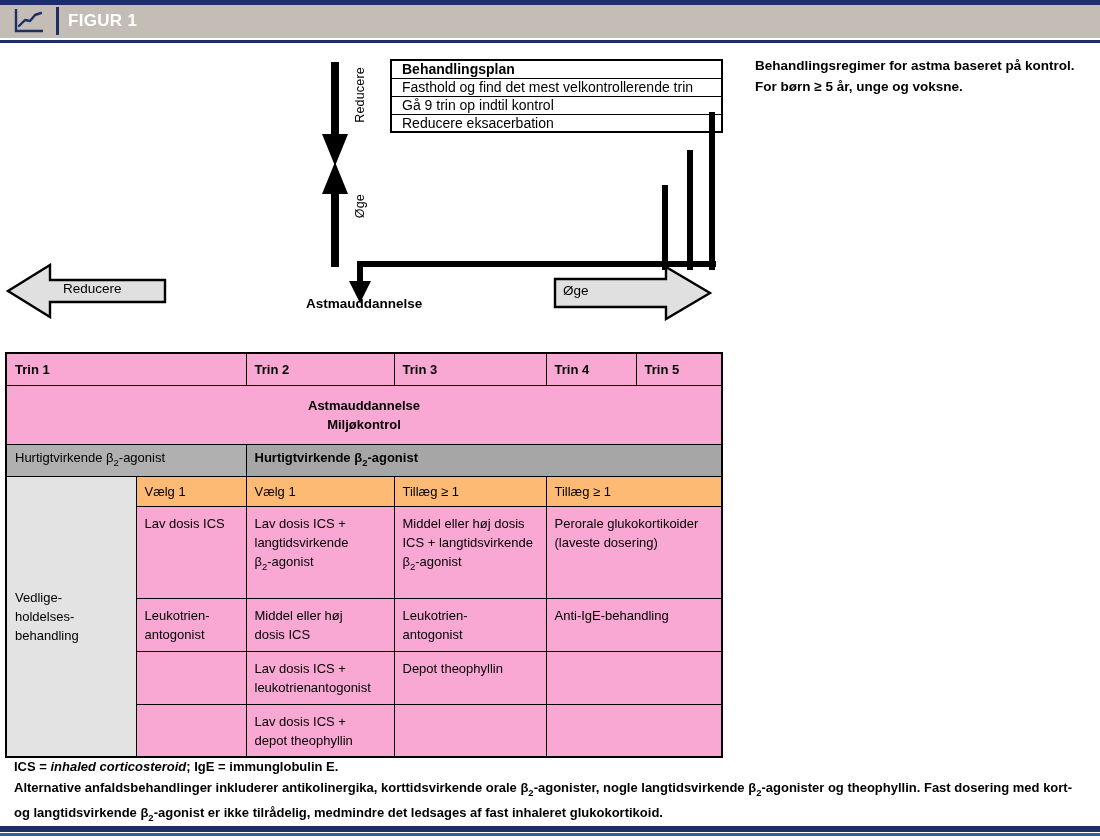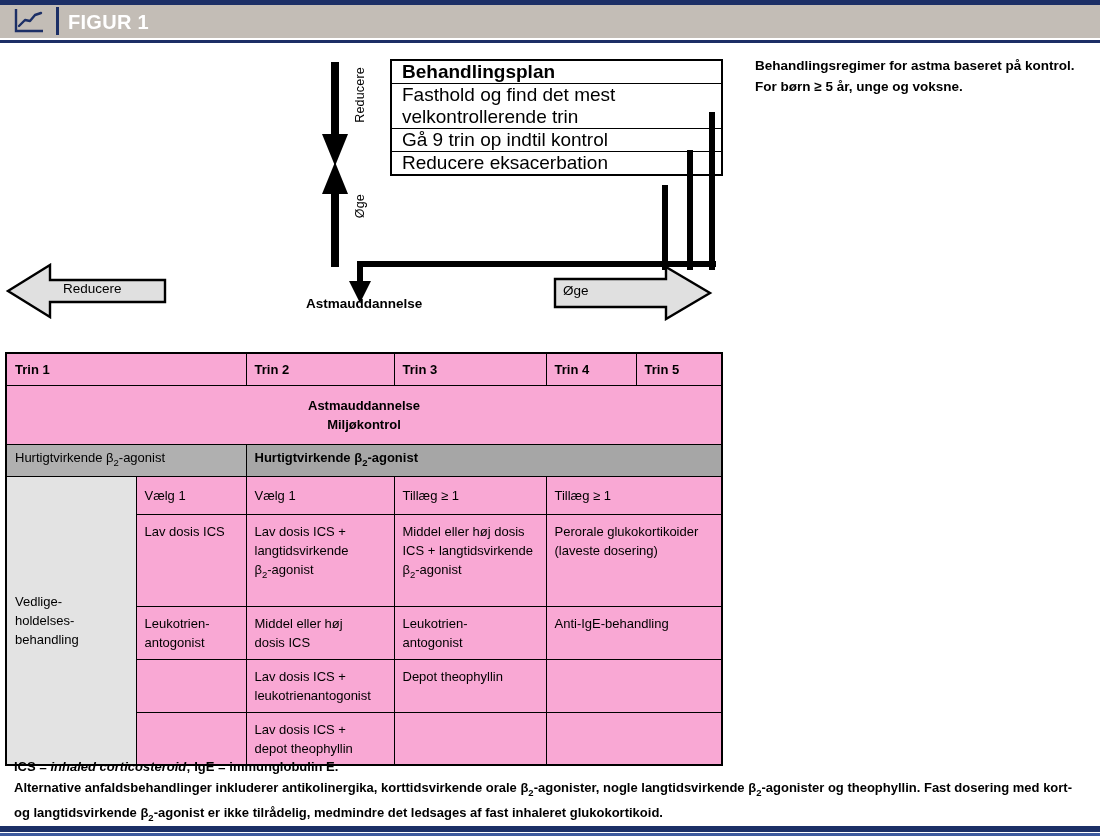--- a/index.html
+++ b/index.html
@@ -28,21 +28,21 @@
   }
   .hdr-iconbox {
     position: absolute; left: 11px; top: 6px; width: 36px; height: 30px;
   }
   .hdr-sep {
     position: absolute; left: 56px; top: 7px; width: 3px; height: 28px;
     background: #1c2f66;
   }
   .hdr-title {
     position: absolute; left: 68px; top: 11px;
-    font-size: 20px; font-weight: bold; color: #ffffff;
+    font-size: 17px; font-weight: bold; color: #ffffff;
     letter-spacing: .3px;
   }
   .hdr-underline {
     position: absolute; left: 0; top: 40px; width: 1100px; height: 3px;
     background: #1c2f66;
   }
 
   
   .caption {
     position: absolute; left: 755px; top: 55px; width: 340px;
@@ -66,21 +66,21 @@
 
   
   .tbl-plan {
     position: absolute; left: 390px; top: 59px; width: 333px;
     border: 2px solid #000; border-collapse: collapse;
   }
   .tbl-plan td {
     border: 1px solid #000;
     height: 18px;
     padding: 0 10px;
-    font-size: 19px;
+    font-size: 14px;
     vertical-align: middle;
     background: transparent;
   }
   .tbl-plan td.hd { font-weight: bold; }
 
   
   .vlabel {
     position: absolute;
     font-size: 12.5px;
     writing-mode: vertical-rl;
@@ -118,21 +118,21 @@
     vertical-align: top;
     padding: 7px 8px 6px 8px;
     line-height: 19px;
     background: #f9a8d4;
   }
   .tbl-main td.trin { font-weight: bold; height: 32px; vertical-align: middle; padding-top: 0; padding-bottom: 0; }
   .tbl-main td.edu  { text-align: center; font-weight: bold; height: 59px; vertical-align: middle; line-height: 19px; }
   .tbl-main td.sabaL{ background: #b0b0b0; font-size: 13px; height: 32px; vertical-align: middle; padding-top:0;padding-bottom:0;}
   .tbl-main td.sabaR{ background: #a6a6a6; font-weight: bold; height: 32px; vertical-align: middle; padding-top:0;padding-bottom:0;}
   .tbl-main td.maint{ background: #e3e3e3; vertical-align: middle; font-size: 13px; line-height: 19px; }
-  .tbl-main td.pick { background: #f9a8d4; height: 38px; vertical-align: middle; padding-top:0;padding-bottom:0; }
+  .tbl-main td.pick { background: #fdba74; height: 30px; vertical-align: middle; padding-top:0;padding-bottom:0; }
   .tbl-main td.empty{ }
   sub { font-size: 9.5px; }
 
   
   .notes {
     position: absolute; left: 14px; top: 757px; width: 1090px;
     font-size: 13px; line-height: 20.5px; font-weight: bold;
   }
   .notes i { font-style: italic; }
 

